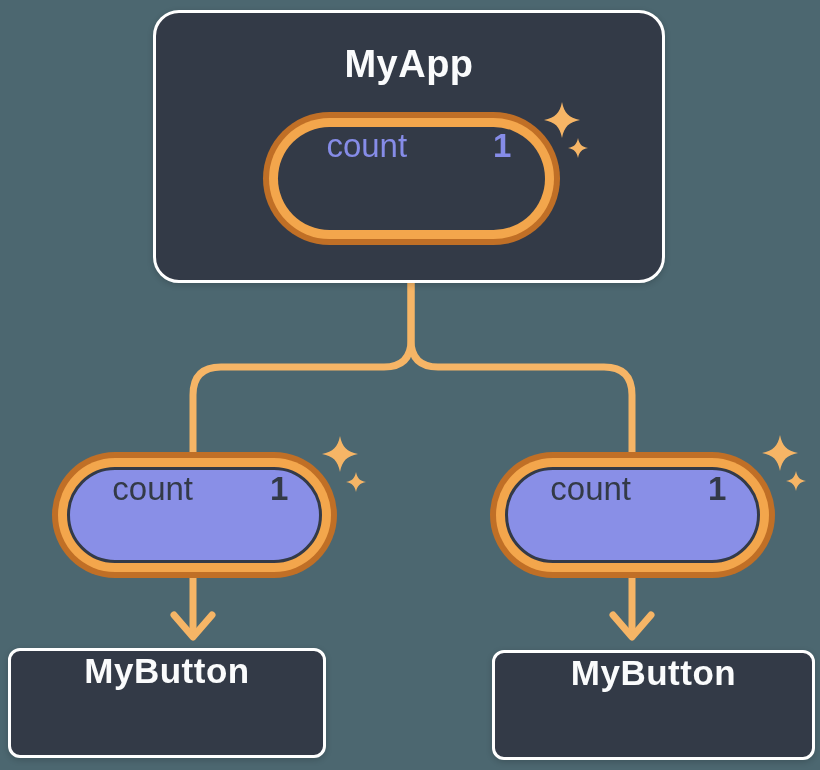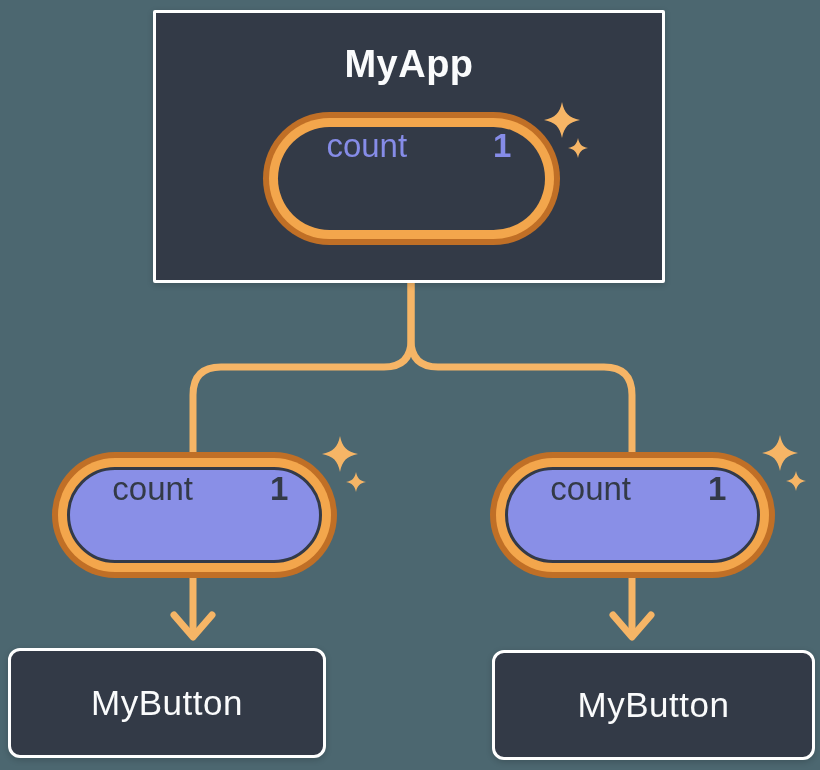--- a/index.html
+++ b/index.html
@@ -26,39 +26,38 @@
     stroke: var(--connector-orange, #F6B566);
     stroke-width: 7;
     stroke-linecap: round;
     stroke-linejoin: round;
   }
 
   .node {
     position: absolute;
     background: var(--node-fill, #333A47);
     border: 3px solid var(--node-border, #FFFFFF);
-    border-radius: 2px;
+    border-radius: 26px;
     box-shadow: 0 2px 6px rgba(0,0,0,0.18);
   }
   .node-root { left: 153px; top: 10px; width: 512px; height: 273px; }
   .node-title {
     width: 100%;
     margin-top: 30px;
     text-align: center;
     font-size: 38px;
     font-weight: 600;
     letter-spacing: 0.5px;
     color: var(--title-text, #FAFBFC);
   }
   .node-button {
     display: flex;
-    align-items: center;
     justify-content: center;
     font-size: 35px;
-    font-weight: 400;
+    font-weight: 700;
     letter-spacing: 0.5px;
     color: var(--title-text, #FAFBFC);
     border-radius: 12px;
   }
   .node-button.left  { left: 8px;   top: 648px; width: 318px; height: 110px; }
   .node-button.right { left: 492px; top: 650px; width: 323px; height: 110px; }
 
   
   .pill {
     position: absolute;

